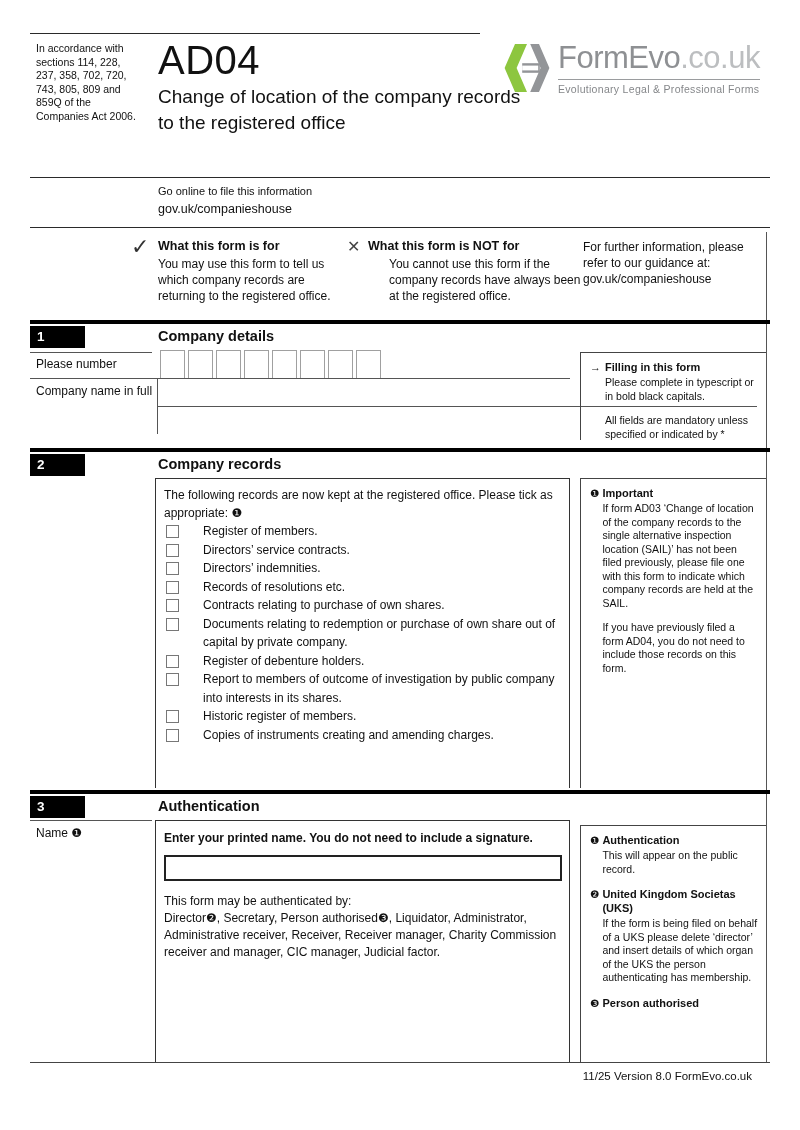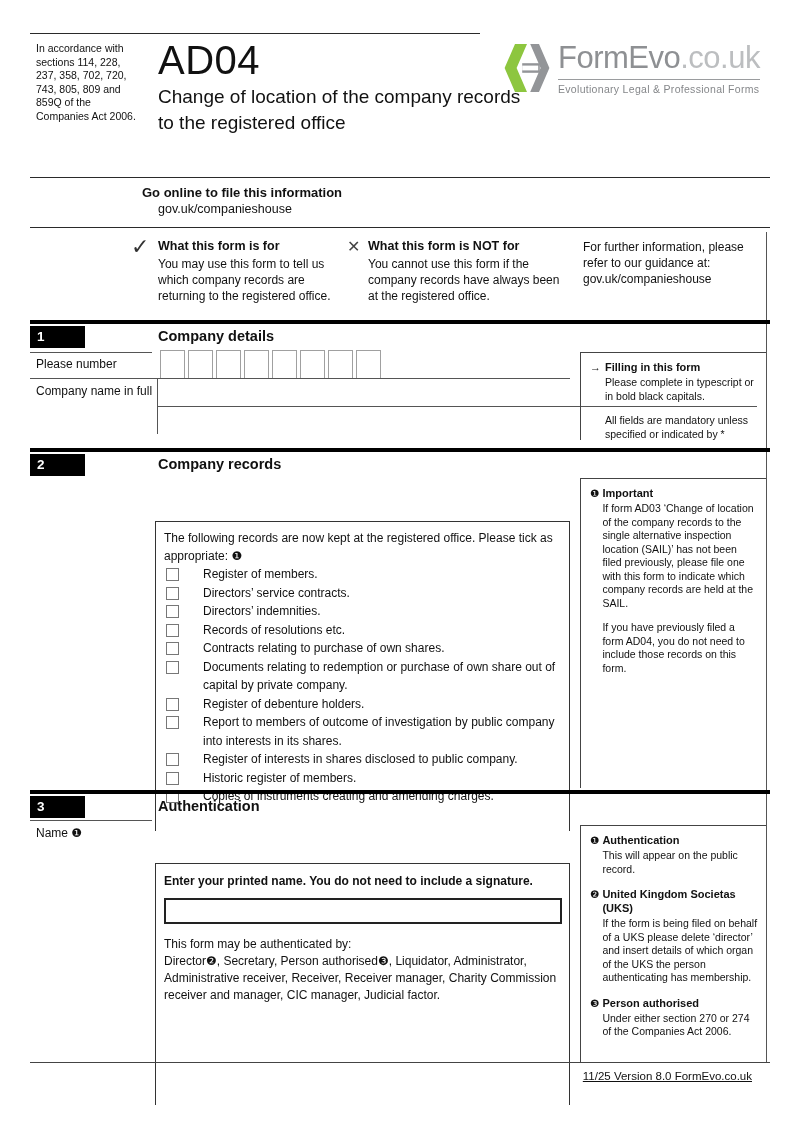--- a/index.html
+++ b/index.html
@@ -18,21 +18,21 @@
 
   .logo { position:absolute; left:503px; top:40px; width:260px; }
   .logo-icon { position:absolute; left:0; top:2px; }
   .logo-textcol { position:absolute; left:55px; top:0; width:202px; }
   .logo-word { font-size:31px; color:#8e9093; letter-spacing:-0.5px; }
   .logo-suffix { font-size:31px; color:#bcbec0; letter-spacing:-0.5px; }
   .logo-rule { height:1px; background:#9a9c9e; margin-top:3px; }
   .logo-tagline { font-size:10.5px; color:#85878a; margin-top:3px; letter-spacing:0.3px; white-space:nowrap; }
 
   
-  .online-title { position:absolute; left:142px; top:185px; font-size:13px; font-weight:bold; }
+  .online-title { position:absolute; left:158px; top:185px; font-size:11px; font-weight:normal; }
   .online-url { position:absolute; left:158px; top:202px; font-size:12.5px; }
 
   
   .info-head { position:absolute; font-size:12.5px; font-weight:bold; }
   .info-body { position:absolute; font-size:12px; line-height:16px; }
   .check-glyph { position:absolute; left:131px; top:234px; font-size:22px; color:#333; }
   .x-glyph { position:absolute; left:347px; top:237px; font-size:16px; font-weight:bold; color:#444; }
 
   
   .secnum { position:absolute; left:30px; width:55px; height:22px; background:#000; color:#fff; font-size:13.5px; font-weight:bold; padding:3px 0 0 7px; }
@@ -49,33 +49,33 @@
   .sidebox { position:absolute; left:580px; width:186px; border-top:1px solid #444; border-left:1px solid #444; padding:7px 8px 0 9px; }
   .side-title { font-size:11px; font-weight:bold; line-height:14px; }
   .side-body { font-size:10.5px; line-height:13.5px; margin-top:2px; }
   .side-para { margin-top:11px; font-size:10.5px; line-height:13.5px; }
   .note { display:flex; margin-bottom:11px; }
   .note-marker { font-size:10.5px; margin-right:3px; line-height:14px; }
   .note-text { flex:1; }
   .arrow-marker { font-size:11px; margin-right:4px; line-height:14px; }
 
   
-  .mainbox { position:absolute; left:155px; width:415px; border:1px solid #333; border-bottom:none; padding:7px 8px;margin-top:43px; }
+  .mainbox { position:absolute; left:155px; width:415px; border:1px solid #333; border-bottom:none; padding:7px 8px; }
   .rec-intro { font-size:12px; line-height:18px; }
   .rec-row { display:flex; margin-top:0; }
   .cb { flex:0 0 13px; width:13px; height:13px; border:1px solid #777; margin:3px 0 0 2px; }
   .rec-label { font-size:12px; line-height:18.5px; margin-left:24px; }
 
   
   .auth-instr { font-size:12px; line-height:16px;font-weight:bold; }
   .name-input { margin-top:9px; width:398px; height:26px; border:2px solid #222; }
   .auth-by { font-size:12px; line-height:17px; margin-top:12px; }
 
   
-  .footer-text { position:absolute; right:48px; top:1070px; font-size:11.5px;text-decoration:underline; }
+  .footer-text { position:absolute; right:48px; top:1070px; font-size:11.5px; }
 </style>
 </head>
 <body>
 
 <div class="page">
 
   <div class="hr" style="left:30px; top:33px; width:450px;"></div>
 
   <div class="accordance">In accordance with sections 114, 228, 237, 358, 702, 720, 743, 805, 809 and 859Q of the Companies Act 2006.</div>
   <div class="form-code">AD04</div>
@@ -99,21 +99,21 @@
   <div class="online-title">Go online to file this information</div>
   <div class="online-url">gov.uk/companieshouse</div>
   <div class="hr" style="left:30px; top:227px; width:740px;"></div>
 
   <span class="check-glyph">✓</span>
   <div class="info-head" style="left:158px; top:239px;">What this form is for</div>
   <div class="info-body" style="left:158px; top:256px; width:192px;">You may use this form to tell us which company records are returning to the registered office.</div>
 
   <span class="x-glyph">✕</span>
   <div class="info-head" style="left:368px; top:239px;">What this form is NOT for</div>
-  <div class="info-body" style="left:368px; top:256px; width:200px;">You cannot use this form if the company records have always been at the registered office.</div>
+  <div class="info-body" style="left:389px; top:256px; width:200px;">You cannot use this form if the company records have always been at the registered office.</div>
 
   <div class="info-body" style="left:583px; top:239px; width:172px;">For further information, please refer to our guidance at: gov.uk/companieshouse</div>
 
   <div class="vline" style="left:766px; top:232px; height:830px;"></div>
 
   <div class="thick" style="top:320px;"></div>
   <div class="secnum" style="top:326px;">1</div>
   <div class="sechead" style="top:328px;">Company details</div>
 
   <div class="hr" style="left:30px; top:352px; width:122px; background:#555;"></div>
@@ -176,24 +176,20 @@
         <span class="cb"></span>
         <span class="rec-label">Documents relating to redemption or purchase of own share out of capital by private company.</span>
       </div>
     <div class="rec-row">
         <span class="cb"></span>
         <span class="rec-label">Register of debenture holders.</span>
       </div>
     <div class="rec-row">
         <span class="cb"></span>
         <span class="rec-label">Report to members of outcome of investigation by public company into interests in its shares.</span>
-      </div>
-    <div class="rec-row">
-        <span class="cb"></span>
-        <span class="rec-label">Register of interests in shares disclosed to public company.</span>
       </div>
     <div class="rec-row">
         <span class="cb"></span>
         <span class="rec-label">Historic register of members.</span>
       </div>
     <div class="rec-row">
         <span class="cb"></span>
         <span class="rec-label">Copies of instruments creating and amending charges.</span>
       </div>
   </div>
@@ -237,21 +233,20 @@
       <span class="note-marker">❷</span>
       <div class="note-text">
         <div class="side-title">United Kingdom Societas (UKS)</div>
         <div class="side-body">If the form is being filed on behalf of a UKS please delete ‘director’ and insert details of which organ of the UKS the person authenticating has membership.</div>
       </div>
     </div>
     <div class="note">
       <span class="note-marker">❸</span>
       <div class="note-text">
         <div class="side-title">Person authorised</div>
-        <div class="side-body">Under either section 270 or 274 of the Companies Act 2006.</div>
       </div>
     </div>
   </div>
 
   <div class="hr" style="left:30px; top:1062px; width:740px; background:#444;"></div>
   <div class="footer-text">11/25 Version 8.0 FormEvo.co.uk</div>
 
 </div>
 
 </body></html>

